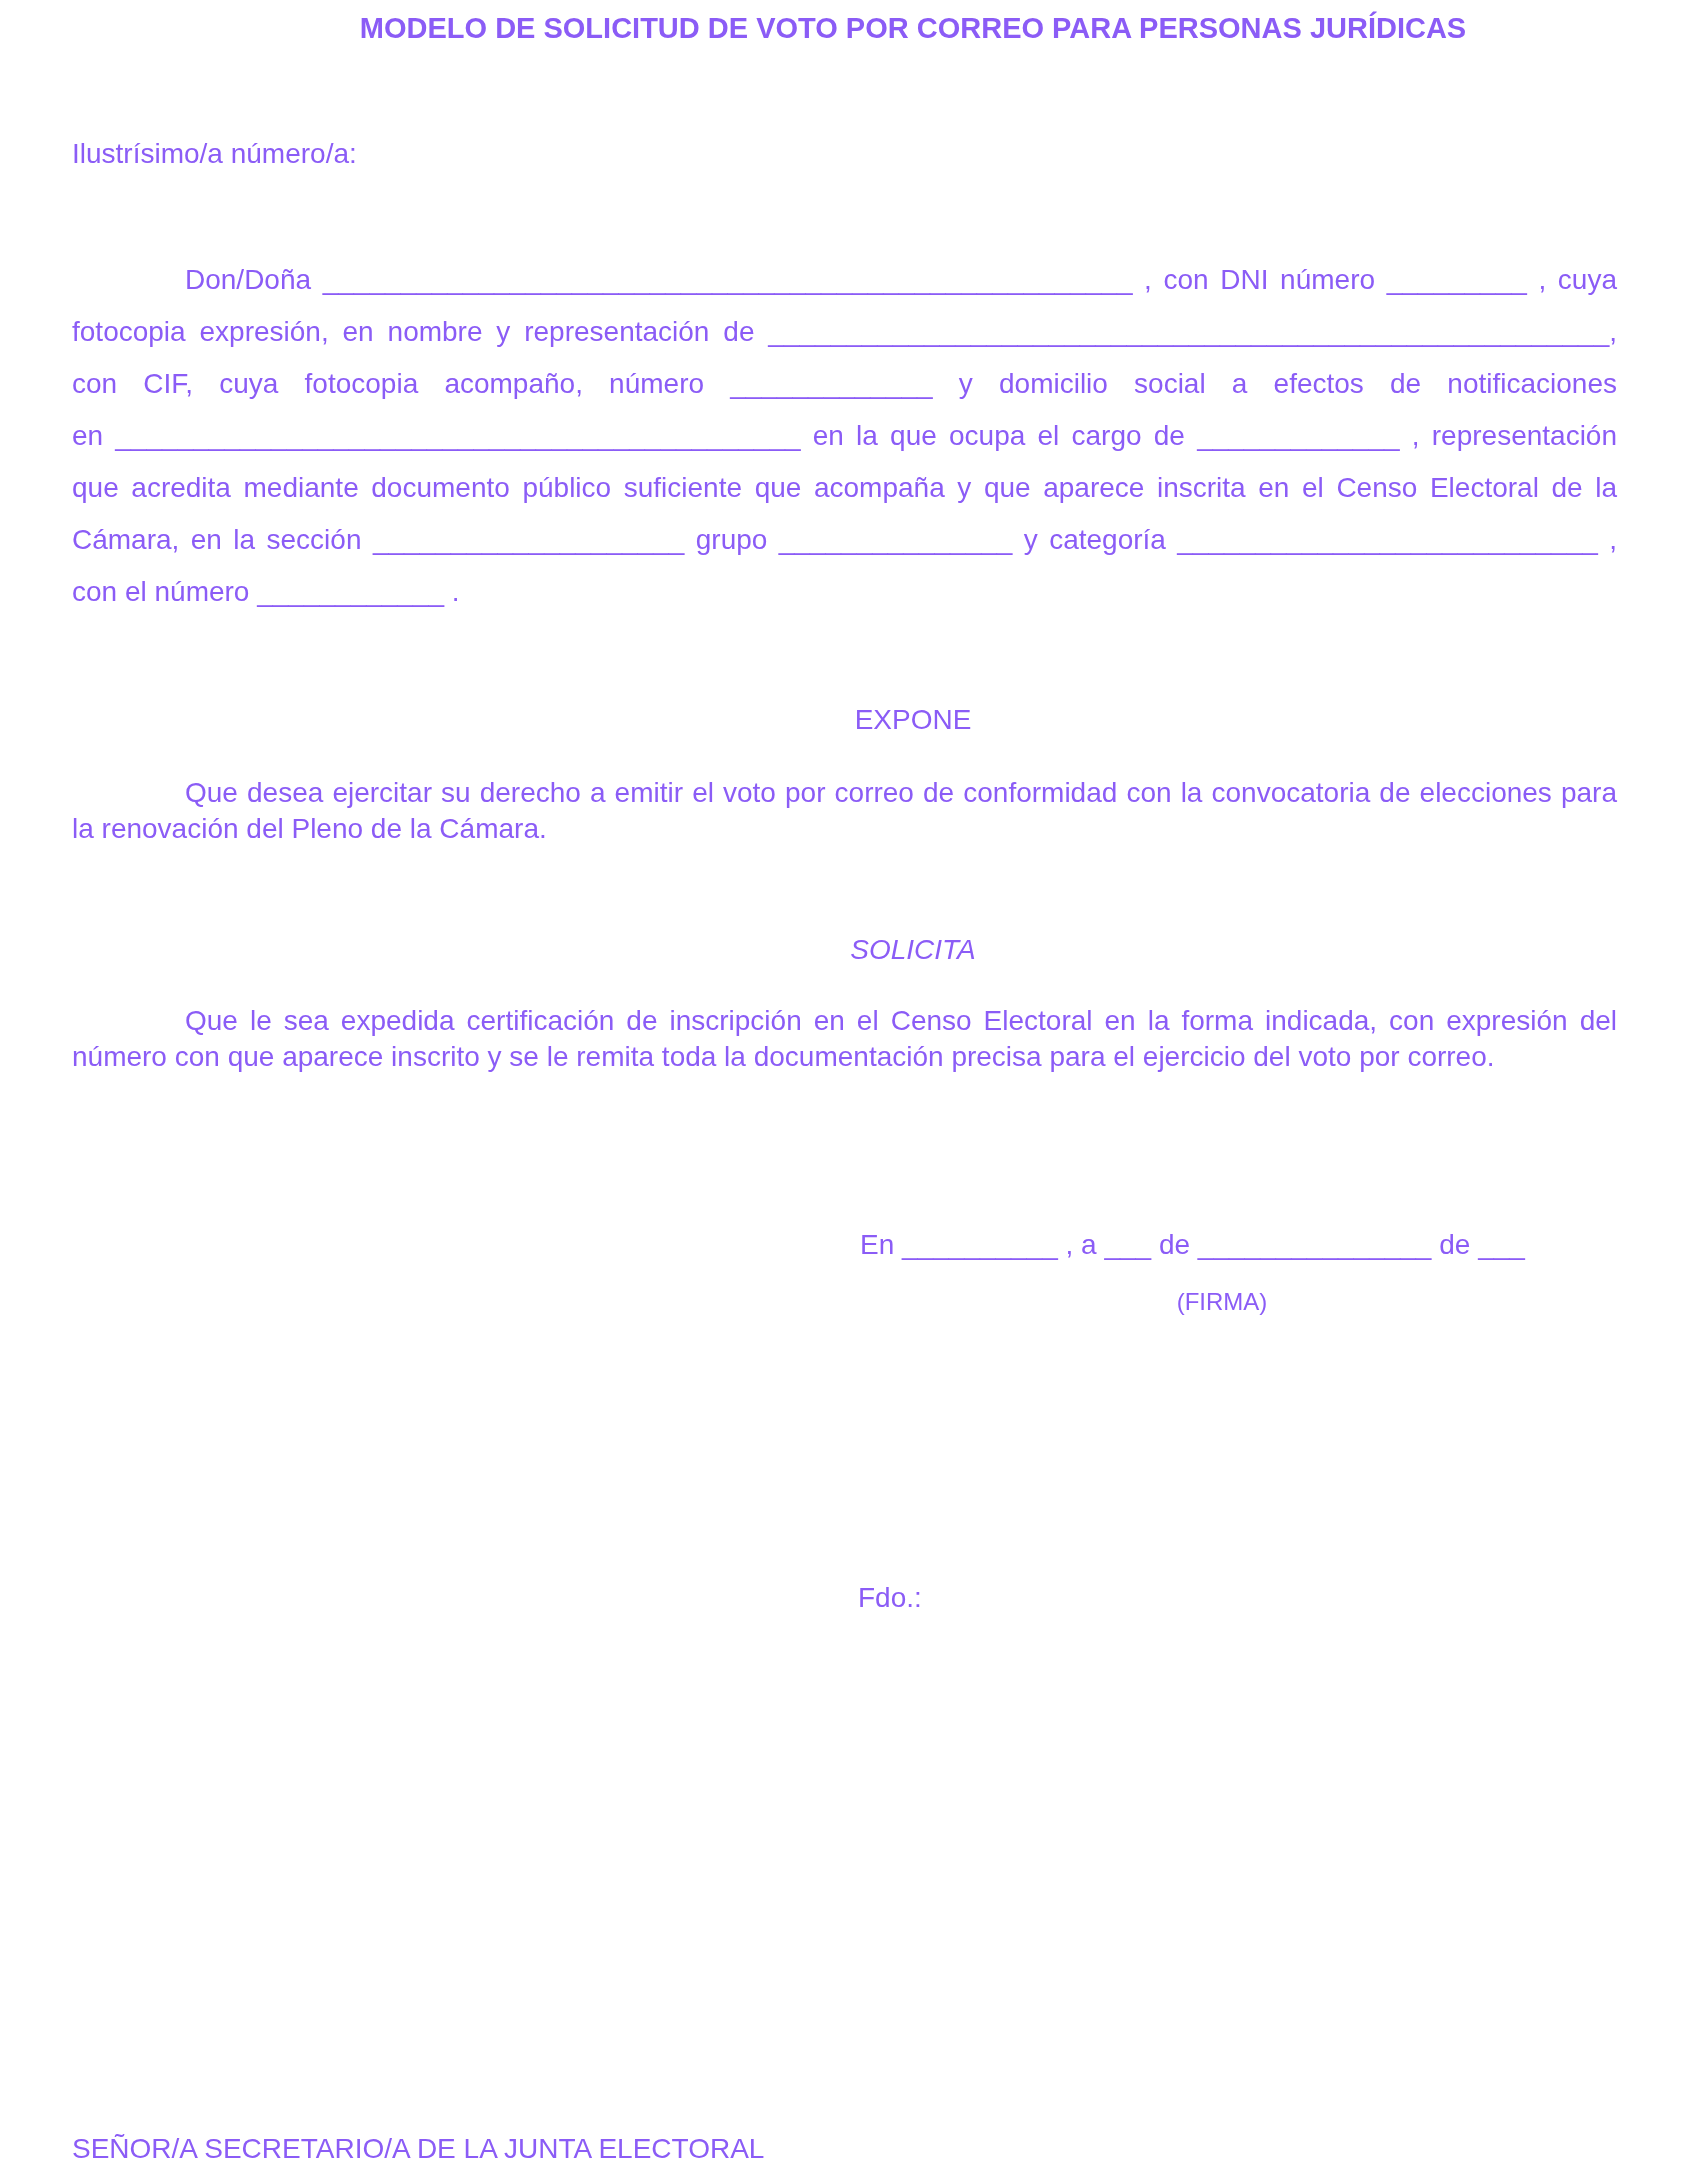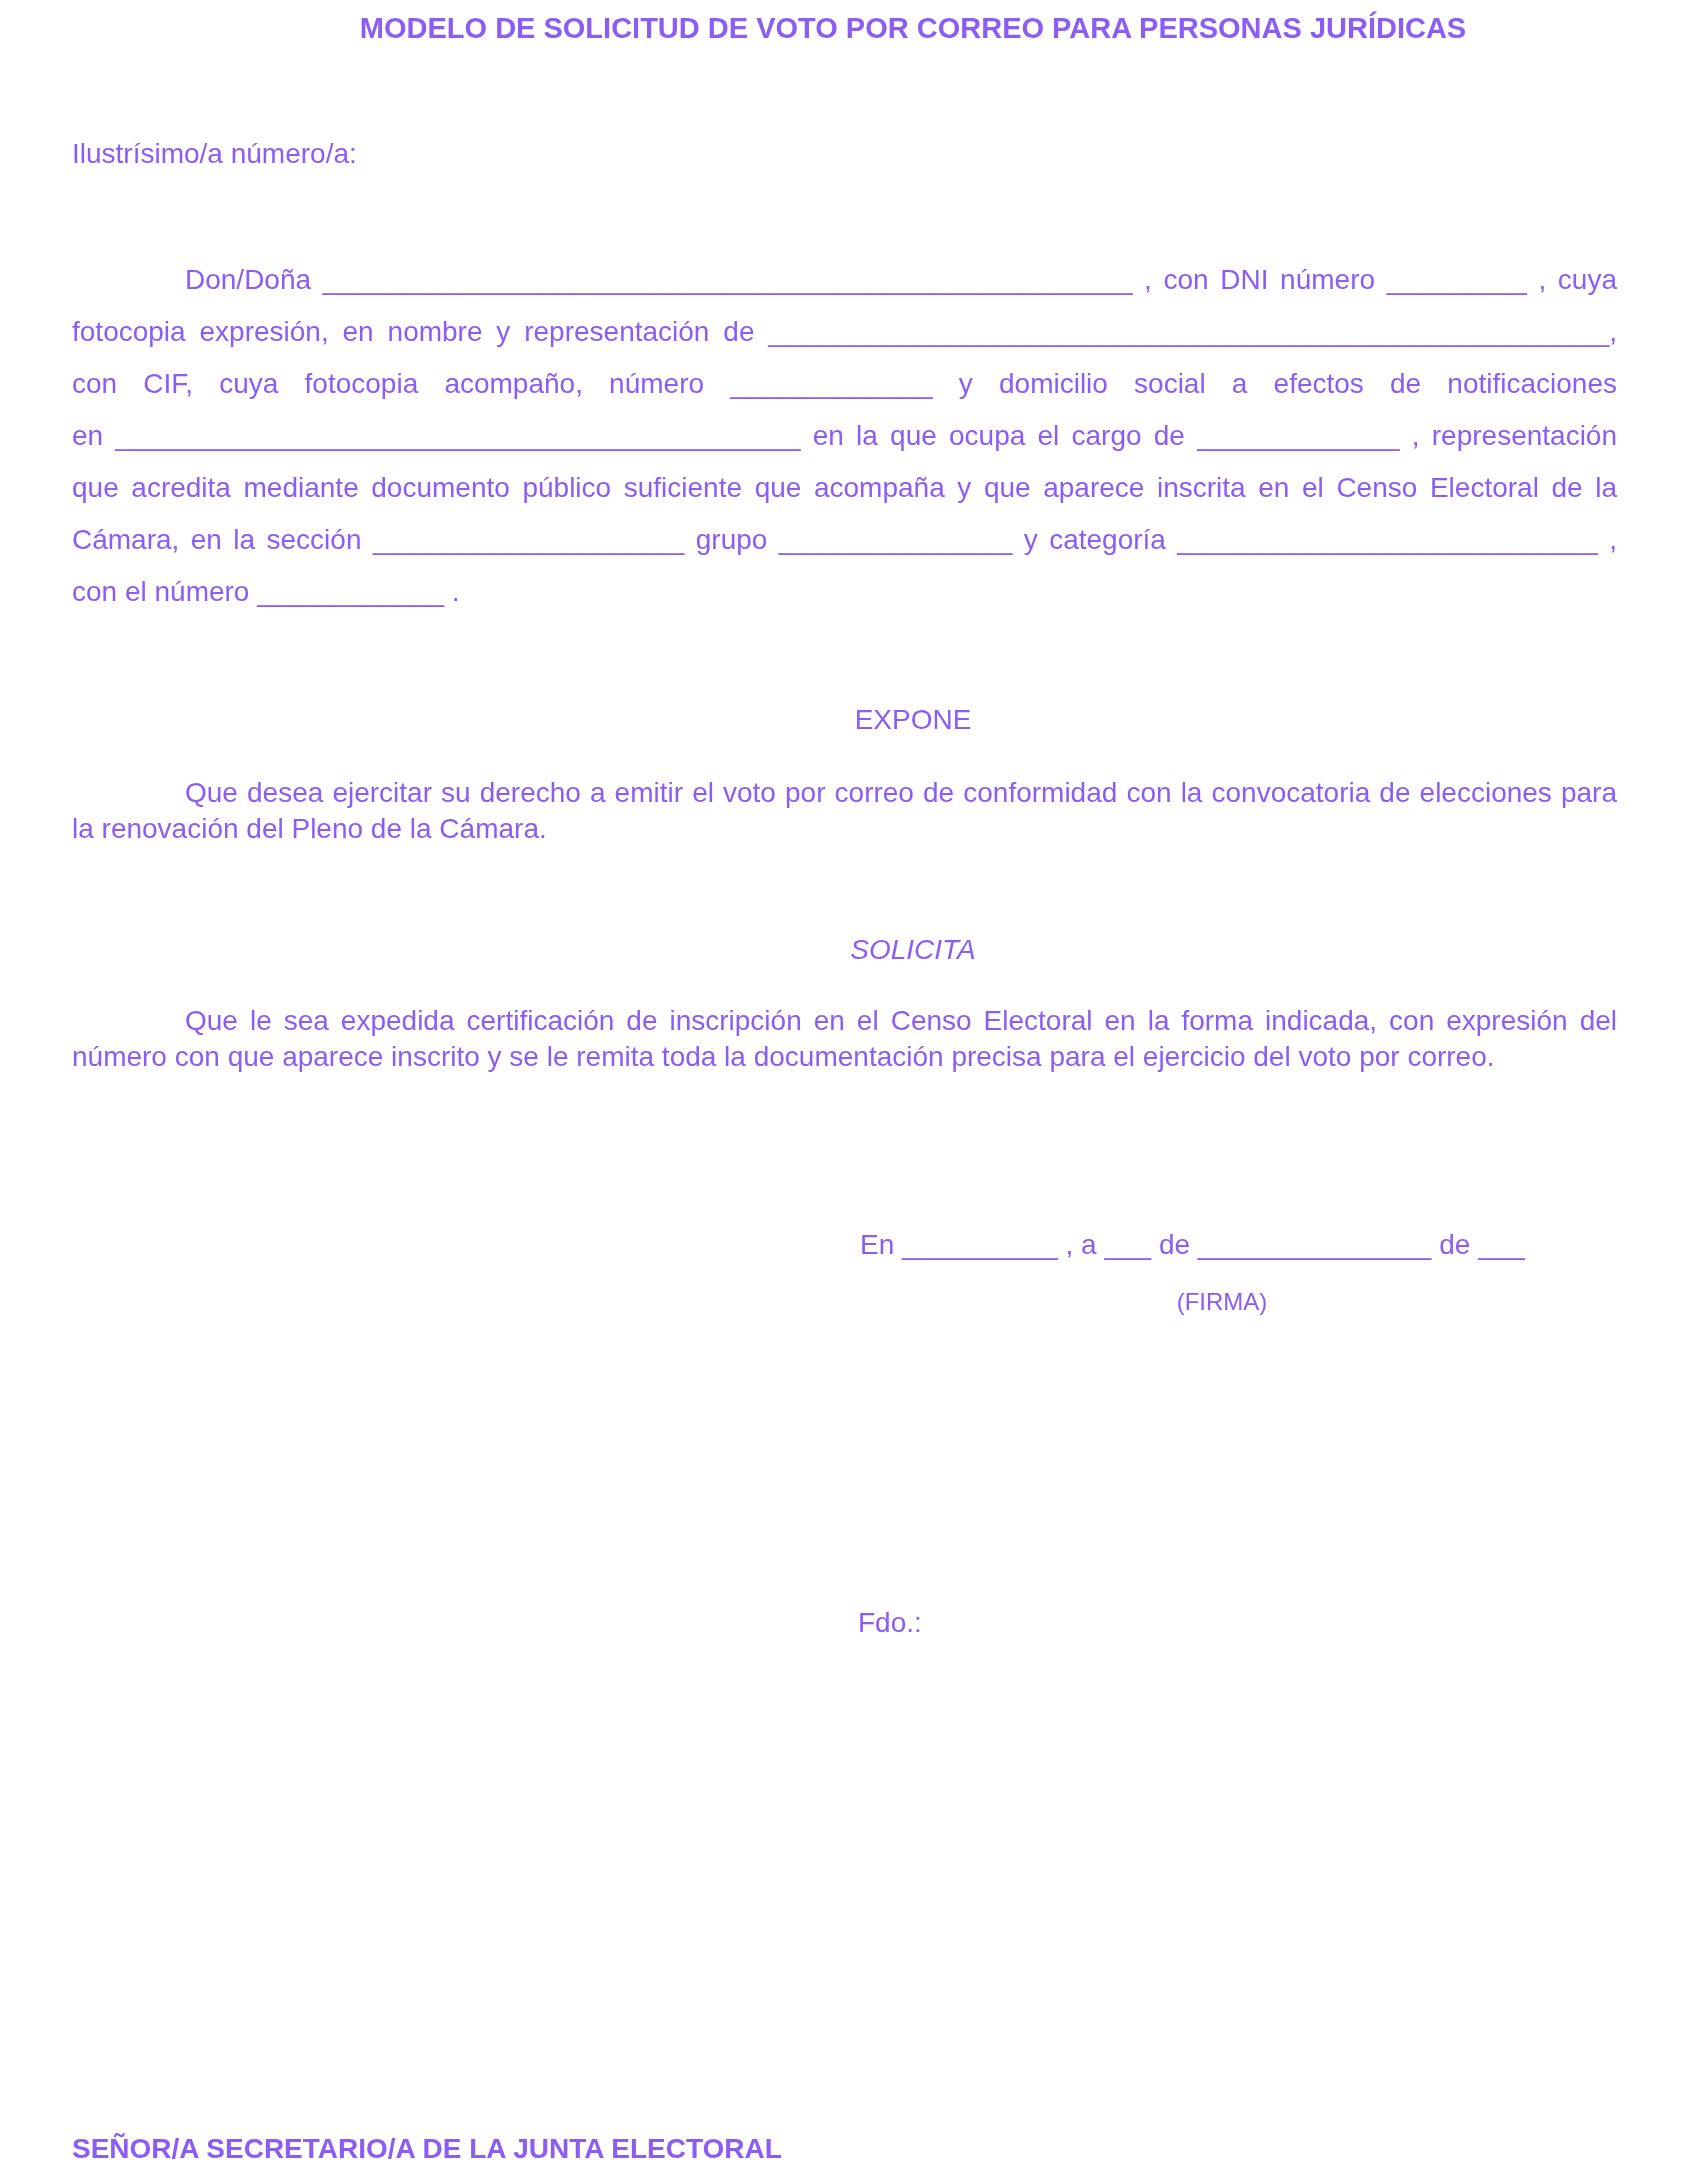--- a/index.html
+++ b/index.html
@@ -38,22 +38,22 @@
   .expone-body-pos   { top: 775px; }
   .solicita-body-pos { top: 1003px; }
 
   .date-line { top: 1227px; left: 860px; line-height: 36px; white-space: nowrap; }
   .firma {
     top: 1287px; left: 887px; width: 670px;
     text-align: center;
     font-size: 24px;
     line-height: 30px;
   }
-  .fdo { top: 1580px; left: 858px; line-height: 36px; margin-top: 25px; }
-  .footer { top: 2131px; left: 72px; line-height: 36px; font-weight: bold; }
+  .fdo { top: 1580px; left: 858px; line-height: 36px; }
+  .footer { top: 2131px; left: 72px; line-height: 36px; }
 </style>
 </head>
 <body>
 
 <div class="page">
 
   <div class="abs title">MODELO DE SOLICITUD DE VOTO POR CORREO PARA PERSONAS JURÍDICAS</div>
 
   <div class="abs salutation">Ilustrísimo/a número/a:</div>
 

